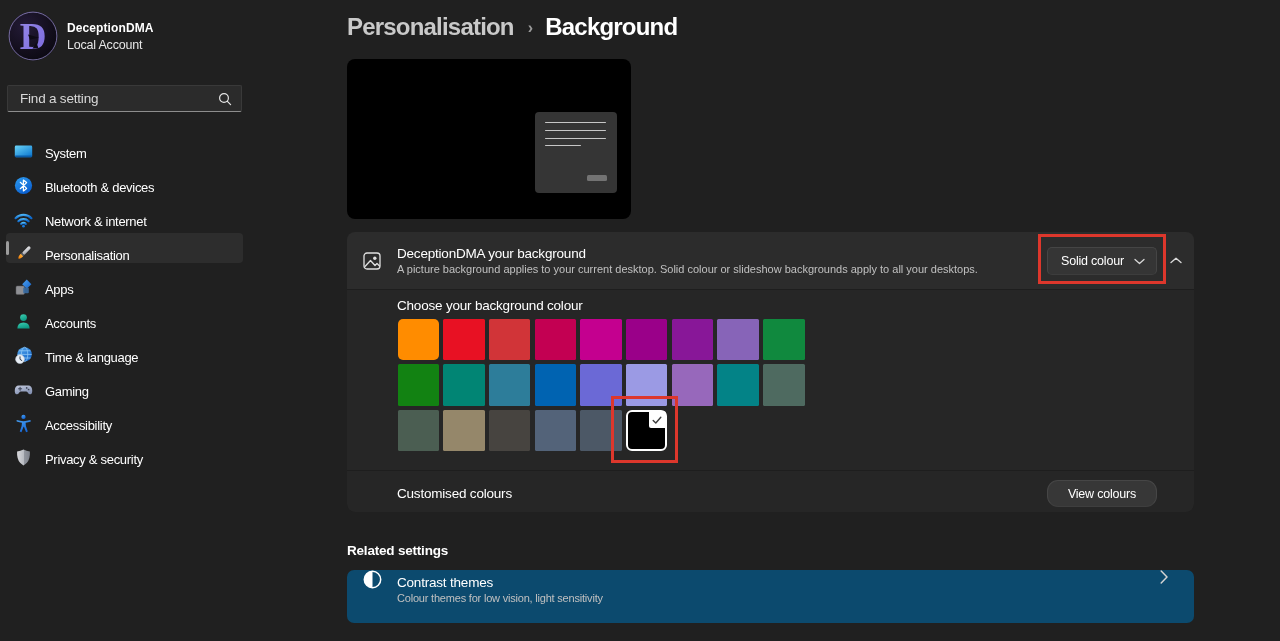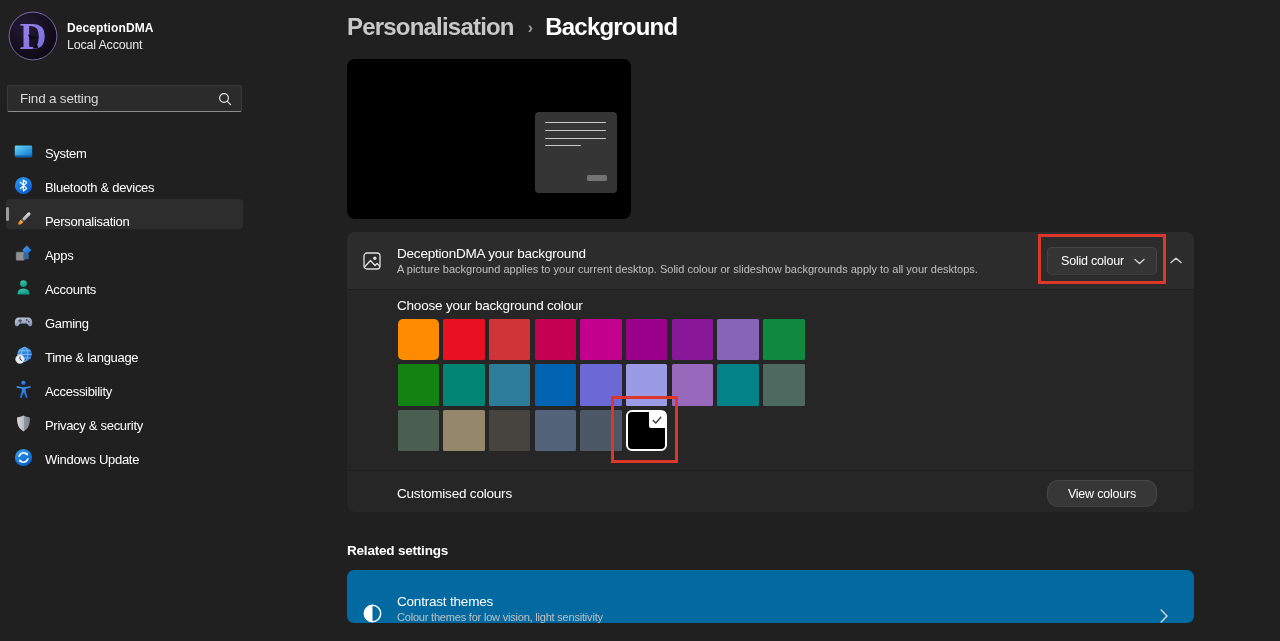--- a/index.html
+++ b/index.html
@@ -85,21 +85,21 @@
   }
   .customised-label { flex:1; font-size:13.5px; letter-spacing:-0.2px; }
   .view-colours-btn {
     width:110px; height:27px; background:#373737; border:1px solid #464646; border-bottom-color:#3e3e3e;
     border-radius:11px; color:#ffffff; font-size:12.5px; font-family:"Liberation Sans", sans-serif;
     margin-right:21px; letter-spacing:-0.2px;
   }
   .related-heading { position:absolute; left:347px; top:543px; font-size:13.5px; font-weight:bold; letter-spacing:-0.2px; }
   .related-card {
     position:absolute; left:347px; top:570px; width:847px; height:52.5px;
-    background:#0369a1; border-radius:7px; display:flex; align-items:flex-end; padding:0 16px;
+    background:#0c4a6e; border-radius:7px; display:flex; align-items:flex-start; padding:0 16px;
   }
   .rel-icon { width:19px; height:19px; margin-right:15px; flex:none; }
   .rel-text { flex:1; margin-top:5px; }
   .rel-title { font-size:13.5px; letter-spacing:-0.2px; margin-bottom:2px; }
   .rel-sub { font-size:11px; color:#c0c0c0; }
   .rel-chevron { flex:none; margin-right:10px; }
   
   .annotation { position:absolute; border:3px solid #dd372c; background:transparent; pointer-events:none; }
   #annot-dropdown { left:1038px; top:234px; width:128px; height:50px; }
   #annot-swatch  { left:611px; top:396px; width:67px; height:67px; }
@@ -165,20 +165,37 @@
                 <stop offset="0" stop-color="#2e9df0"></stop>
                 <stop offset="1" stop-color="#0a5fd0"></stop>
               </linearGradient>
             </defs>
             <circle cx="9.5" cy="9.5" r="8.6" fill="url(#i-bt)"></circle>
             <path d="M6.3 6.3 L12.6 12.4 L9.4 14.9 L9.4 4.1 L12.6 6.6 L6.3 12.7" fill="none" stroke="#ffffff" stroke-width="1.25" stroke-linecap="round" stroke-linejoin="round"></path>
           </svg>
         </span>
         <span>Bluetooth &amp; devices</span>
       </li>
+      <li class="nav-item">
+        <span class="nav-icon">
+          <svg viewBox="0 0 19 19">
+            <defs>
+              <linearGradient id="i-wf" x1="0" y1="0" x2="0.5" y2="1">
+                <stop offset="0" stop-color="#4db5f5"></stop>
+                <stop offset="1" stop-color="#0d68cc"></stop>
+              </linearGradient>
+            </defs>
+            <path d="M1.6 8.2a11.2 11.2 0 0 1 15.8 0" fill="none" stroke="url(#i-wf)" stroke-width="2.2" stroke-linecap="round"></path>
+            <path d="M4.4 11.2a7.2 7.2 0 0 1 10.2 0" fill="none" stroke="url(#i-wf)" stroke-width="2.2" stroke-linecap="round"></path>
+            <path d="M7.2 14a3.3 3.3 0 0 1 4.6 0" fill="none" stroke="url(#i-wf)" stroke-width="2.1" stroke-linecap="round"></path>
+            <circle cx="9.5" cy="16.2" r="1.35" fill="#1a78d8"></circle>
+          </svg>
+        </span>
+        <span>Network &amp; internet</span>
+      </li>
       <li class="nav-item selected">
         <span class="nav-icon">
           <svg viewBox="0 0 19 19">
             <defs>
               <linearGradient id="i-ph" x1="0" y1="0" x2="1" y2="1">
                 <stop offset="0" stop-color="#f2f2f4"></stop>
                 <stop offset="1" stop-color="#9a9da5"></stop>
               </linearGradient>
               <linearGradient id="i-po" x1="0" y1="0" x2="0" y2="1">
                 <stop offset="0" stop-color="#ffb13d"></stop>
@@ -218,37 +235,20 @@
               <linearGradient id="i-ac" x1="0" y1="0" x2="0.4" y2="1">
                 <stop offset="0" stop-color="#3ecfb2"></stop>
                 <stop offset="1" stop-color="#0e9a84"></stop>
               </linearGradient>
             </defs>
             <circle cx="9.5" cy="5.6" r="3.4" fill="url(#i-ac)"></circle>
             <path d="M3.4 16.4 q0 -6 6.1 -6 q6.1 0 6.1 6 z" fill="url(#i-ac)"></path>
           </svg>
         </span>
         <span>Accounts</span>
-      </li>
-      <li class="nav-item">
-        <span class="nav-icon">
-          <svg viewBox="0 0 19 19">
-            <defs>
-              <linearGradient id="i-gm" x1="0" y1="0" x2="0.4" y2="1">
-                <stop offset="0" stop-color="#c3cadd"></stop>
-                <stop offset="1" stop-color="#8693b4"></stop>
-              </linearGradient>
-            </defs>
-            <path d="M4.6 5.4 h9.8 q3.4 0 3.8 4.6 q0.3 4 -1.8 4.3 q-1.5 0.2 -2.7 -1.9 q-0.6 -1 -1.6 -1 h-5.2 q-1 0 -1.6 1 q-1.2 2.1 -2.7 1.9 q-2.1 -0.3 -1.8 -4.3 q0.4 -4.6 3.8 -4.6 z" fill="url(#i-gm)"></path>
-            <path d="M6.1 7.2 v3 M4.6 8.7 h3" stroke="#3e4558" stroke-width="1.1" stroke-linecap="round"></path>
-            <circle cx="12.7" cy="7.9" r="0.85" fill="#3e4558"></circle>
-            <circle cx="14.6" cy="9.5" r="0.85" fill="#3e4558"></circle>
-          </svg>
-        </span>
-        <span>Gaming</span>
       </li>
       <li class="nav-item">
         <span class="nav-icon">
           <svg viewBox="0 0 19 19">
             <defs>
               <linearGradient id="i-tg" x1="0" y1="0" x2="0.7" y2="1">
                 <stop offset="0" stop-color="#55a8ee"></stop>
                 <stop offset="1" stop-color="#1565c8"></stop>
               </linearGradient>
             </defs>
@@ -259,20 +259,37 @@
             <circle cx="6" cy="13.2" r="4.4" fill="none" stroke="#b9c2cc" stroke-width="0.6"></circle>
             <path d="M6 10.8 v2.5 l1.8 1.2" fill="none" stroke="#333b45" stroke-width="1" stroke-linecap="round"></path>
           </svg>
         </span>
         <span>Time &amp; language</span>
       </li>
       <li class="nav-item">
         <span class="nav-icon">
           <svg viewBox="0 0 19 19">
             <defs>
+              <linearGradient id="i-gm" x1="0" y1="0" x2="0.4" y2="1">
+                <stop offset="0" stop-color="#c3cadd"></stop>
+                <stop offset="1" stop-color="#8693b4"></stop>
+              </linearGradient>
+            </defs>
+            <path d="M4.6 5.4 h9.8 q3.4 0 3.8 4.6 q0.3 4 -1.8 4.3 q-1.5 0.2 -2.7 -1.9 q-0.6 -1 -1.6 -1 h-5.2 q-1 0 -1.6 1 q-1.2 2.1 -2.7 1.9 q-2.1 -0.3 -1.8 -4.3 q0.4 -4.6 3.8 -4.6 z" fill="url(#i-gm)"></path>
+            <path d="M6.1 7.2 v3 M4.6 8.7 h3" stroke="#3e4558" stroke-width="1.1" stroke-linecap="round"></path>
+            <circle cx="12.7" cy="7.9" r="0.85" fill="#3e4558"></circle>
+            <circle cx="14.6" cy="9.5" r="0.85" fill="#3e4558"></circle>
+          </svg>
+        </span>
+        <span>Gaming</span>
+      </li>
+      <li class="nav-item">
+        <span class="nav-icon">
+          <svg viewBox="0 0 19 19">
+            <defs>
               <linearGradient id="i-ay" x1="0" y1="0" x2="0.5" y2="1">
                 <stop offset="0" stop-color="#47a0f4"></stop>
                 <stop offset="1" stop-color="#1668d8"></stop>
               </linearGradient>
             </defs>
             <circle cx="9.5" cy="2.9" r="2.1" fill="url(#i-ay)"></circle>
             <path d="M2.6 6.1 q3.4 1.1 6.9 1.1 q3.5 0 6.9 -1.1 l0.45 1.5 q-2.9 1 -5.25 1.2 l0.3 3.2 l1.9 5.6 l-1.75 0.6 l-2.05 -5.4 l-0.45 0 l-2.05 5.4 l-1.75 -0.6 l1.9 -5.6 l0.3 -3.2 q-2.35 -0.2 -5.25 -1.2 z" fill="url(#i-ay)"></path>
           </svg>
         </span>
         <span>Accessibility</span>
@@ -285,38 +302,20 @@
                 <stop offset="0" stop-color="#d8d8dc"></stop>
                 <stop offset="0.5" stop-color="#b9bcc2"></stop>
                 <stop offset="0.5" stop-color="#9599a1"></stop>
                 <stop offset="1" stop-color="#7e828c"></stop>
               </linearGradient>
             </defs>
             <path d="M9.5 1.6 q3 1.7 6.4 1.9 q0.4 7.6 -3 11.2 q-1.8 1.9 -3.4 2.7 q-1.6 -0.8 -3.4 -2.7 q-3.4 -3.6 -3 -11.2 q3.4 -0.2 6.4 -1.9 z" fill="url(#i-pv)"></path>
           </svg>
         </span>
         <span>Privacy &amp; security</span>
-      </li>
-      <li class="nav-item">
-        <span class="nav-icon">
-          <svg viewBox="0 0 19 19">
-            <defs>
-              <linearGradient id="i-wu" x1="0" y1="0" x2="0.6" y2="1">
-                <stop offset="0" stop-color="#37a4f2"></stop>
-                <stop offset="1" stop-color="#0a60cc"></stop>
-              </linearGradient>
-            </defs>
-            <circle cx="9.5" cy="9.5" r="8.6" fill="url(#i-wu)"></circle>
-            <path d="M5.1 8.2 a4.6 4.6 0 0 1 8.2 -1.4" fill="none" stroke="#ffffff" stroke-width="1.5" stroke-linecap="round"></path>
-            <path d="M13.6 4.4 l0.1 2.7 l-2.7 -0.1 z" fill="#ffffff"></path>
-            <path d="M13.9 10.8 a4.6 4.6 0 0 1 -8.2 1.4" fill="none" stroke="#ffffff" stroke-width="1.5" stroke-linecap="round"></path>
-            <path d="M5.4 14.6 l-0.1 -2.7 l2.7 0.1 z" fill="#ffffff"></path>
-          </svg>
-        </span>
-        <span>Windows Update</span>
       </li>
     </ul>
 </div>
 
 <div class="breadcrumb">
   <span class="crumb-parent">Personalisation</span>
   <span class="crumb-sep">›</span>
   <span class="crumb-current">Background</span>
 </div>
 

